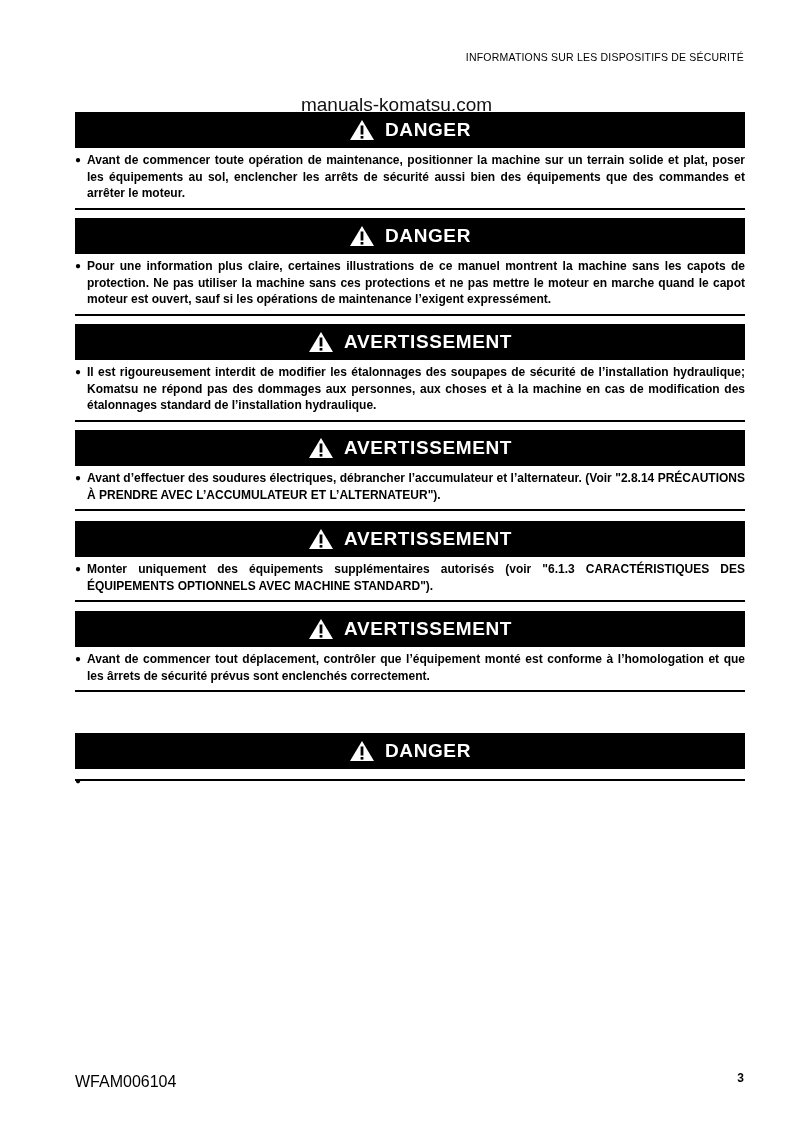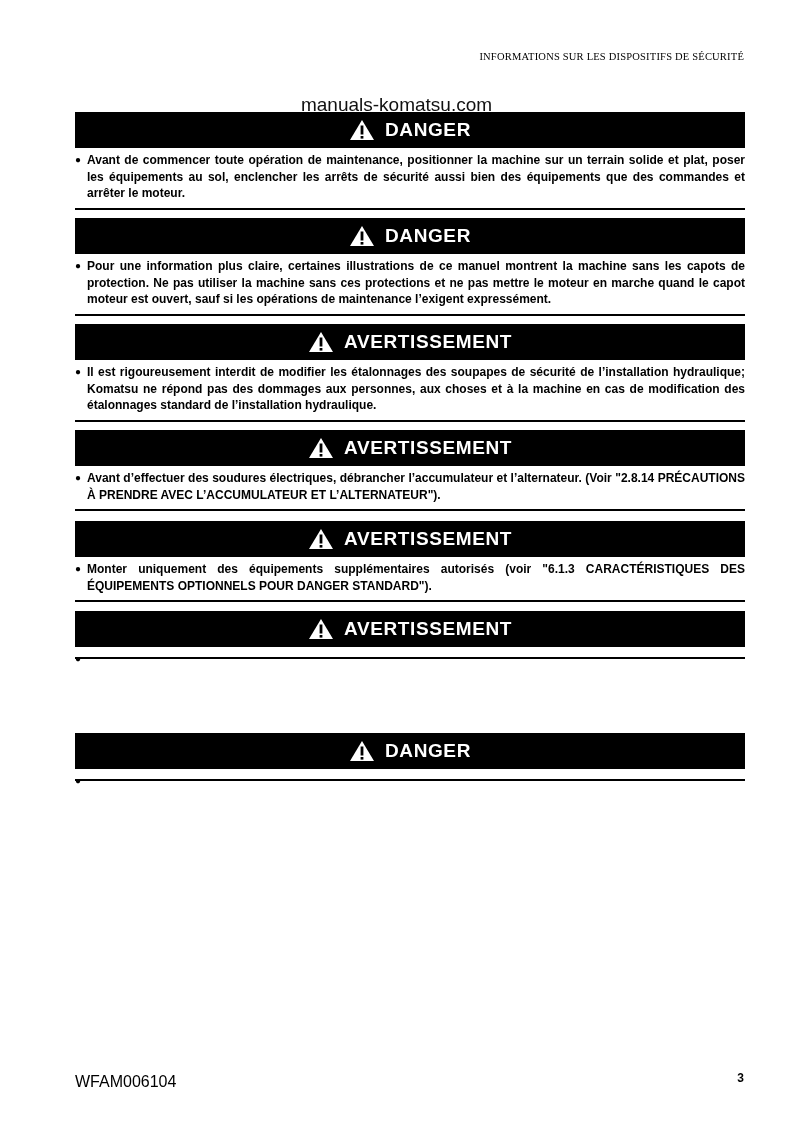--- a/index.html
+++ b/index.html
@@ -14,21 +14,21 @@
       overflow: hidden;
       font-family: "Liberation Sans", sans-serif;
       color: #000000;
     }
     .running-header {
       position: absolute;
       top: 51px;
       right: 49px;
       font-size: 10.5px;
       letter-spacing: 0.2px;
-      font-family: Liberation Serif, serif;
+      font-family: Liberation Sans, sans-serif;
     }
     .watermark {
       position: absolute;
       top: 94px;
       left: 0;
       width: 793px;
       text-align: center;
       font-size: 19px;
       color: #111111;
       font-family: "Liberation Sans", sans-serif;
@@ -176,37 +176,38 @@
     <svg class="warn-icon" viewBox="0 0 26 22">
       <polygon points="13,1 25,21 1,21" fill="#ffffff"></polygon>
       <rect x="11.6" y="6.5" width="2.8" height="9" fill="#000000"></rect>
       <rect x="11.6" y="17" width="2.8" height="2.6" fill="#000000"></rect>
     </svg>
     <span class="notice-title">AVERTISSEMENT</span>
   </div>
   <div class="notice-body">
     <div class="notice-item">
       <span class="bullet">●</span>
-      <span class="line-block">Monter uniquement des équipements supplémentaires autorisés (voir "6.1.3 CARACTÉRISTIQUES DES ÉQUIPEMENTS OPTIONNELS POUR DANGER STANDARD").</span>
+      <span class="line-block">Monter uniquement des équipements supplémentaires autorisés (voir "6.1.3 CARACTÉRISTIQUES DES ÉQUIPEMENTS OPTIONNELS AVEC MACHINE STANDARD").</span>
     </div>
   </div>
 </div>
 
 <div class="notice" style="top:611px;">
   <div class="notice-bar">
     <svg class="warn-icon" viewBox="0 0 26 22">
       <polygon points="13,1 25,21 1,21" fill="#ffffff"></polygon>
       <rect x="11.6" y="6.5" width="2.8" height="9" fill="#000000"></rect>
       <rect x="11.6" y="17" width="2.8" height="2.6" fill="#000000"></rect>
     </svg>
     <span class="notice-title">AVERTISSEMENT</span>
   </div>
   <div class="notice-body">
     <div class="notice-item">
       <span class="bullet">●</span>
+      <span class="line-block">Avant de commencer tout déplacement, contrôler que l’équipement monté est conforme à l’homologation et que les ârrets de sécurité prévus sont enclenchés correctement.</span>
     </div>
   </div>
 </div>
 
 <div class="notice" style="top:733px;">
   <div class="notice-bar">
     <svg class="warn-icon" viewBox="0 0 26 22">
       <polygon points="13,1 25,21 1,21" fill="#ffffff"></polygon>
       <rect x="11.6" y="6.5" width="2.8" height="9" fill="#000000"></rect>
       <rect x="11.6" y="17" width="2.8" height="2.6" fill="#000000"></rect>

